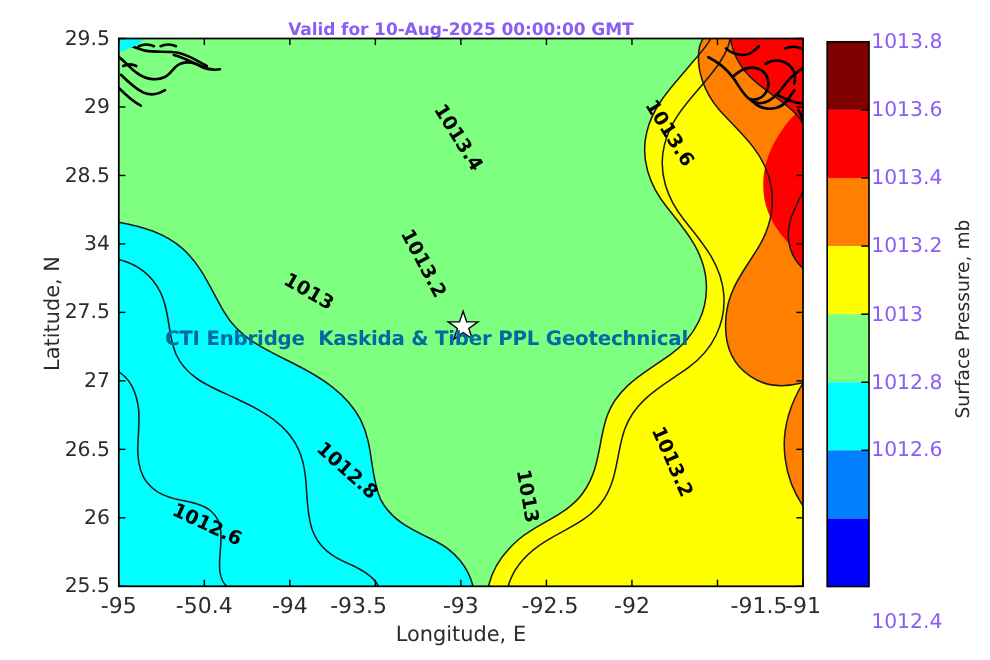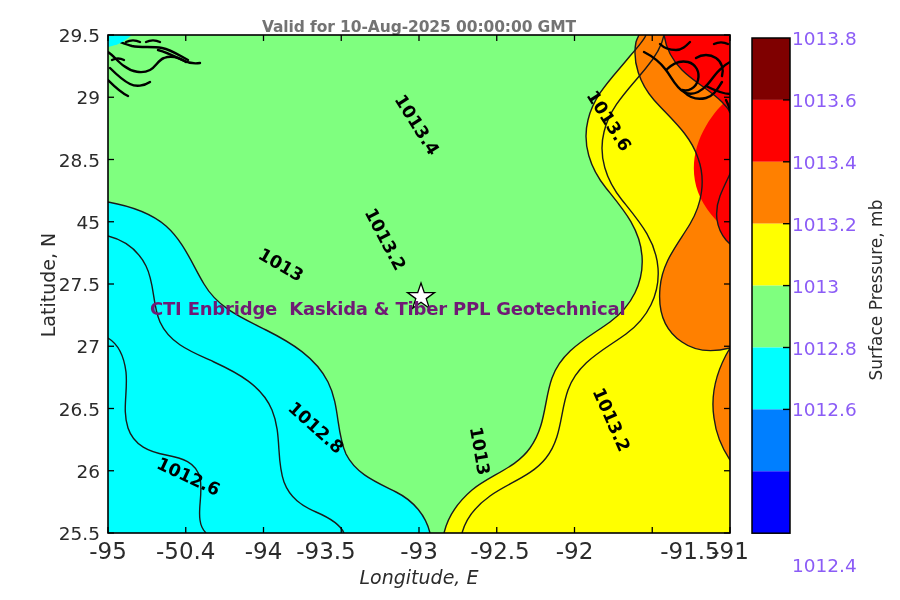--- a/index.html
+++ b/index.html
@@ -22,32 +22,31 @@
     height: 600px;
   }
   .chart-title {
     position: absolute;
     left: 108px;
     top: 18px;
     width: 622px;
     text-align: center;
     font-size: 15.5px;
     font-weight: bold;
-    color: #737373;
+    color: #8b5cf6;
     letter-spacing: -0.1px;
   }
   .axis-label-x {
     position: absolute;
     left: 108px;
     top: 566px;
     width: 622px;
     text-align: center;
     font-size: 19px;
     color: #2b2b2b;
-    font-style: italic;
   }
   .axis-label-y {
     position: absolute;
     left: -82px;
     top: 274px;
     width: 260px;
     text-align: center;
     font-size: 19px;
     color: #2b2b2b;
     transform: rotate(-90deg);
@@ -57,21 +56,21 @@
     left: 726px;
     top: 280px;
     width: 300px;
     text-align: center;
     font-size: 17px;
     color: #2b2b2b;
     transform: rotate(-90deg);
   }
   .tick-x {
     position: absolute;
-    font-size: 23px;
+    font-size: 20px;
     color: #2b2b2b;
     text-align: center;
     transform: translateX(-50%);
     top: 538px;
     white-space: nowrap;
   }
   .tick-y {
     position: absolute;
     font-size: 18.5px;
     color: #2b2b2b;
@@ -92,21 +91,21 @@
     color: #8b5cf6;
     transform: translateY(-50%);
     white-space: nowrap;
   }
   .site-label {
     position: absolute;
     left: 150px;
     top: 298px;
     font-size: 18px;
     font-weight: bold;
-    color: #701a75;
+    color: #0369a1;
     white-space: pre;
     letter-spacing: -0.2px;
   }
   .clabel {
     font-family: "DejaVu Sans", "Liberation Sans", sans-serif;
     font-size: 17.5px;
     font-weight: bold;
     fill: #000000;
   }
 </style>
@@ -327,21 +326,21 @@
   <div class="tick-y-wrap" style="top:408.5px">
       <div class="tick-y">26.5</div>
     </div>
   <div class="tick-y-wrap" style="top:346.25px">
       <div class="tick-y">27</div>
     </div>
   <div class="tick-y-wrap" style="top:284px">
       <div class="tick-y">27.5</div>
     </div>
   <div class="tick-y-wrap" style="top:221.75px">
-      <div class="tick-y">45</div>
+      <div class="tick-y">34</div>
     </div>
   <div class="tick-y-wrap" style="top:159.5px">
       <div class="tick-y">28.5</div>
     </div>
   <div class="tick-y-wrap" style="top:97.25px">
       <div class="tick-y">29</div>
     </div>
   <div class="tick-y-wrap" style="top:35px">
       <div class="tick-y">29.5</div>
     </div>

